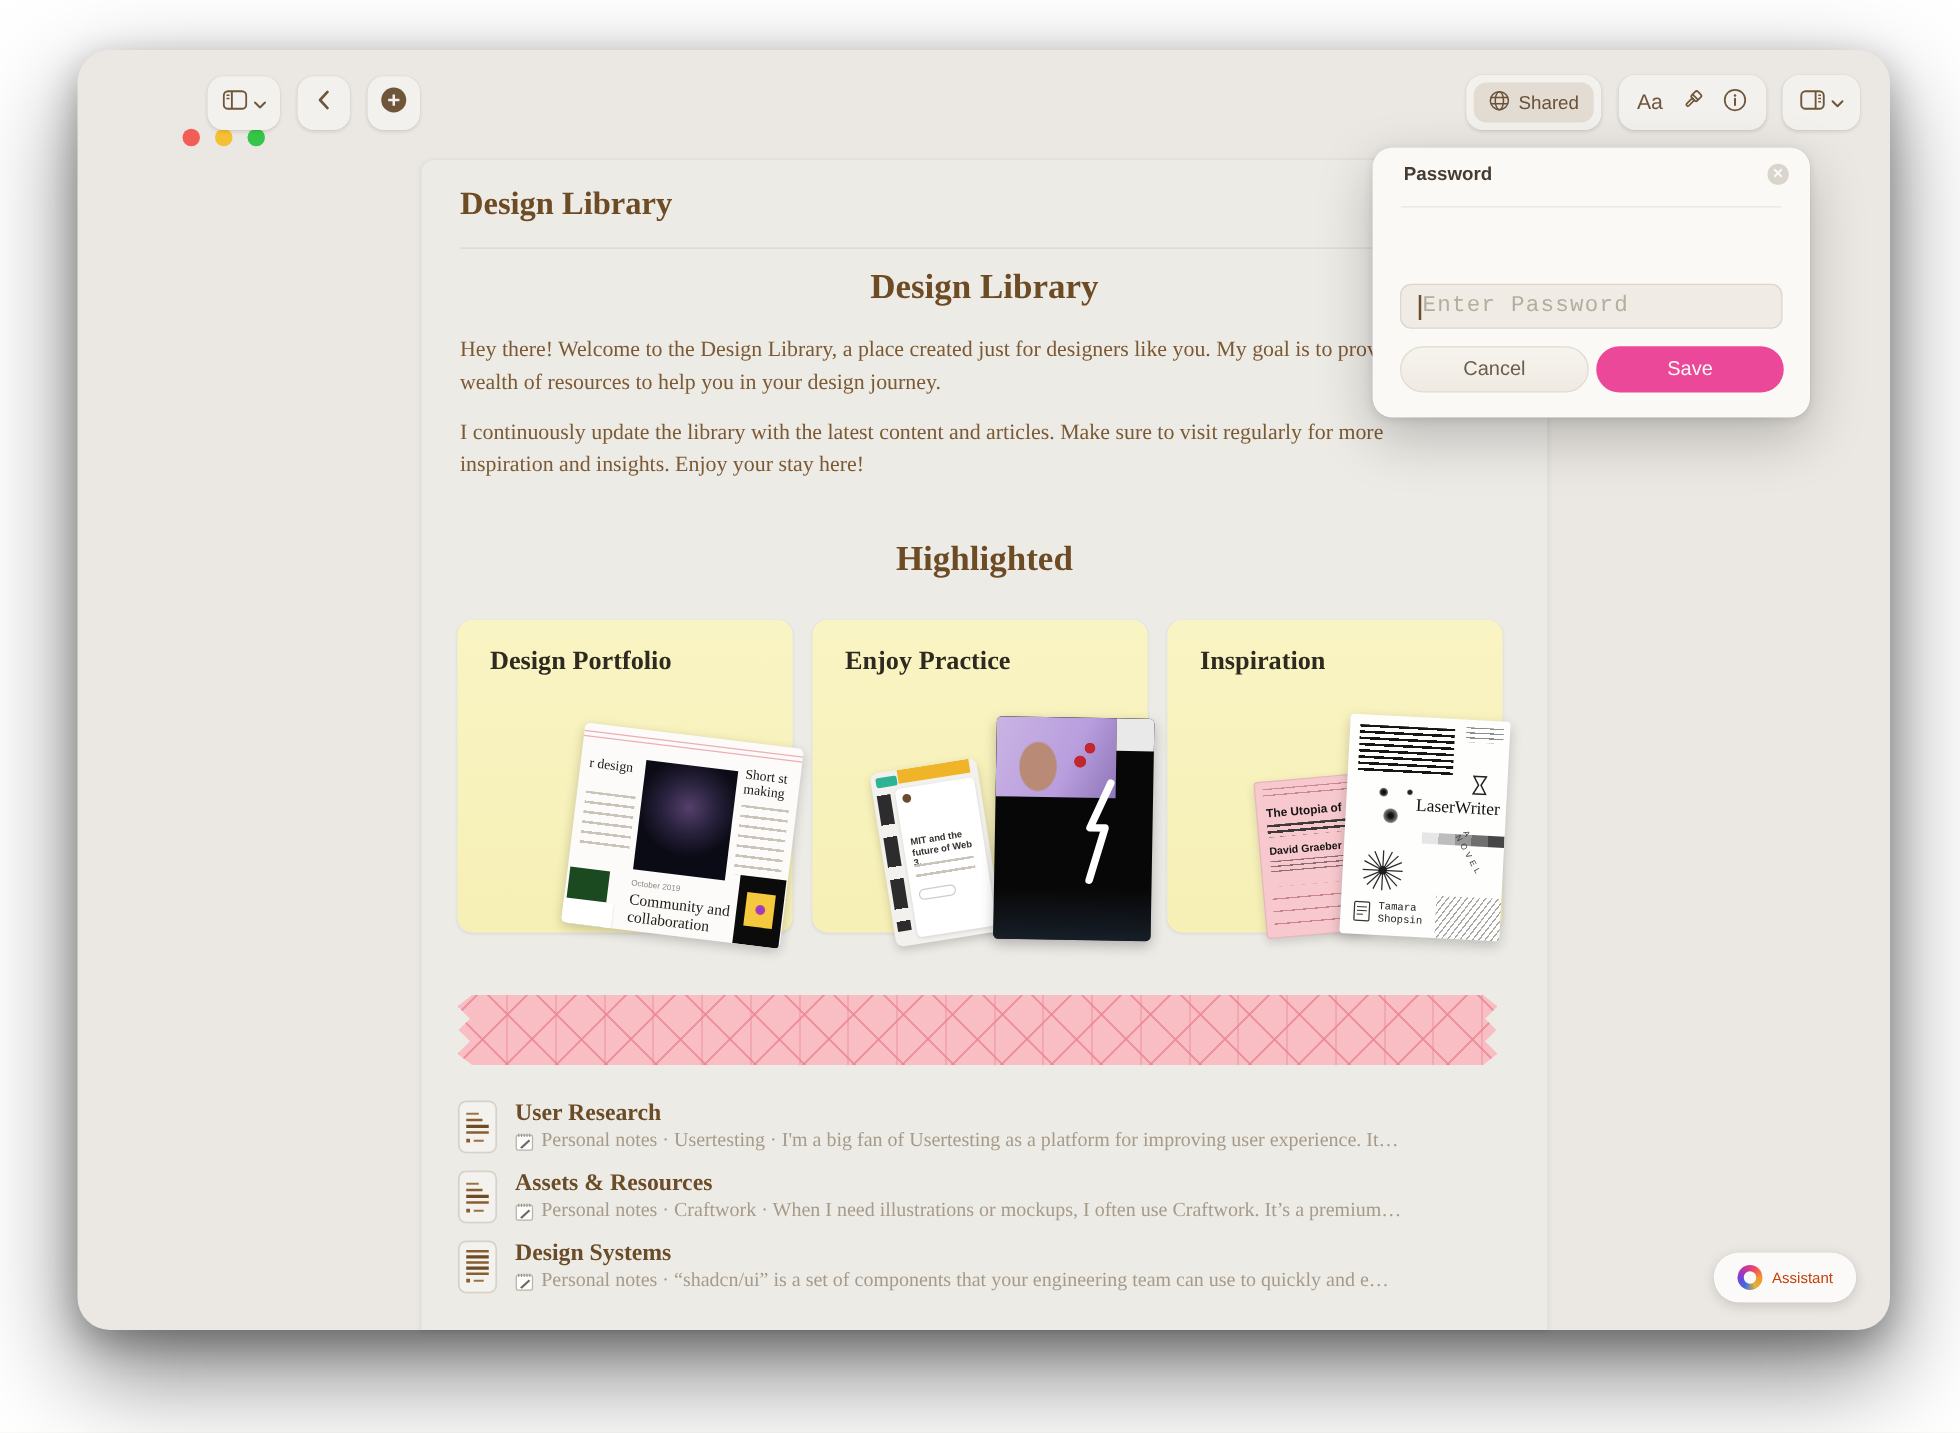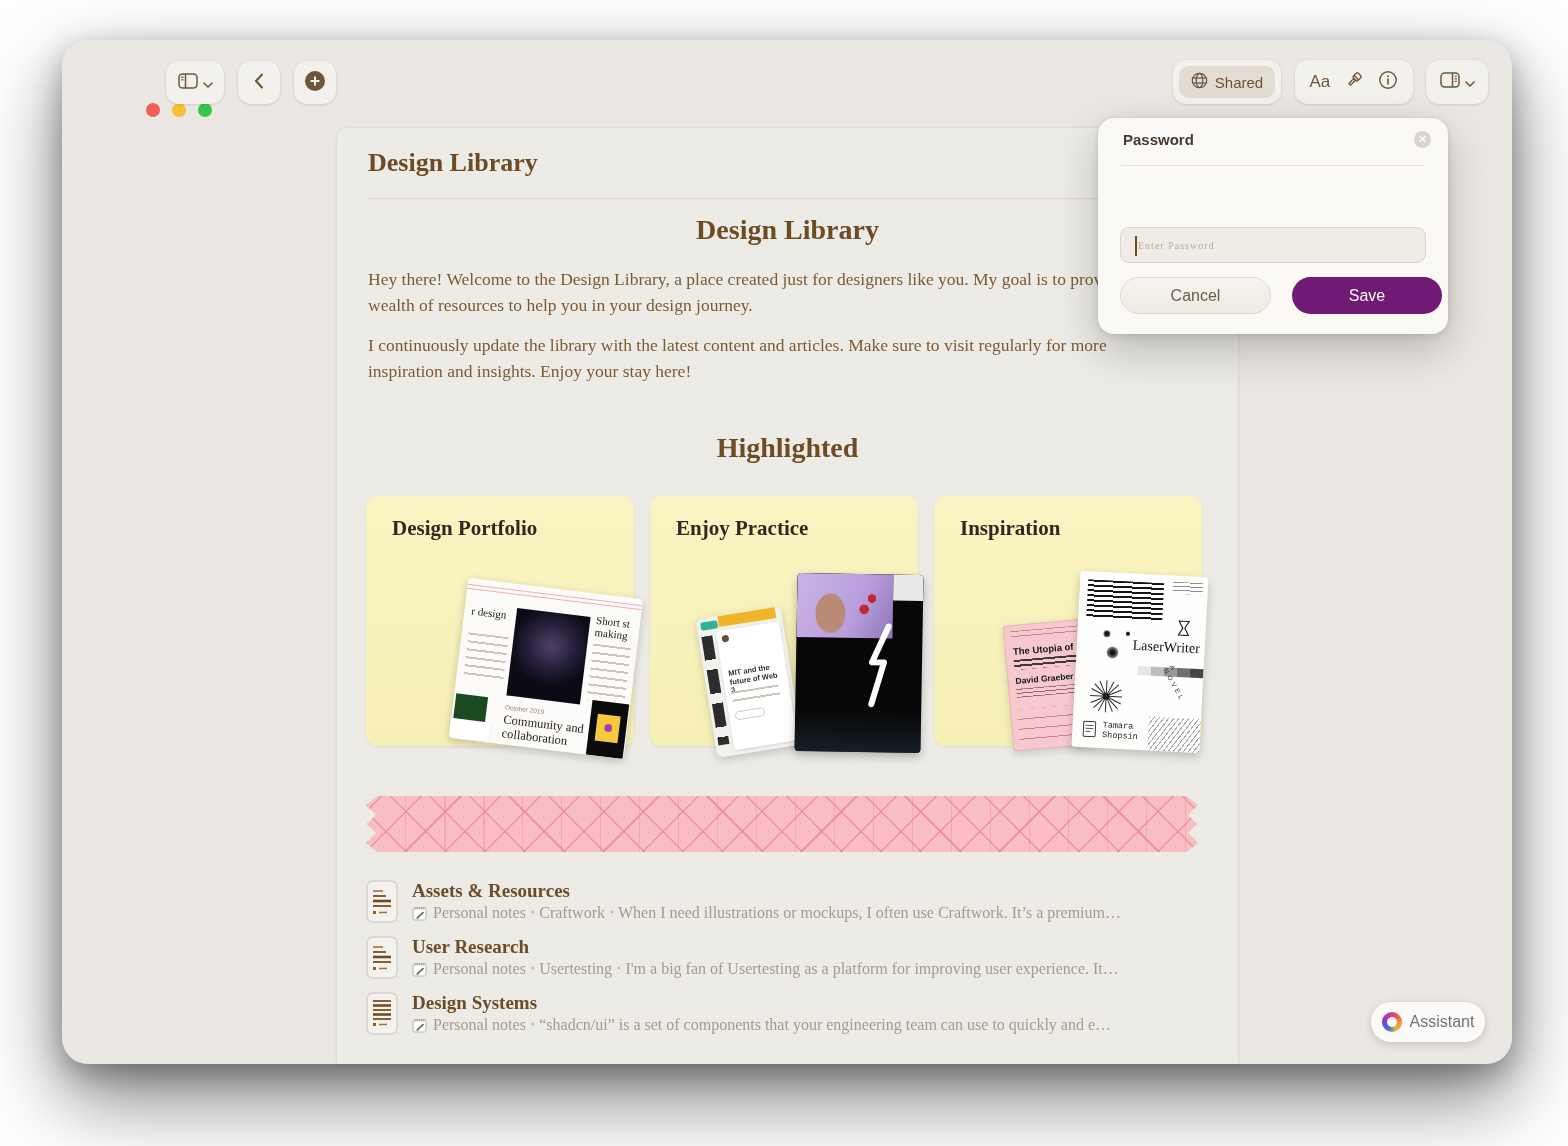--- a/index.html
+++ b/index.html
@@ -168,46 +168,46 @@
     white-space:nowrap; }
 
   
   .assistant { position:absolute; left:1309px; top:962px; width:114px; height:40px;
     background:#fbfaf8; border-radius:20px; box-shadow:0 3px 10px rgba(0,0,0,.14), 0 0 0 .5px rgba(0,0,0,.04);
     display:flex; align-items:center; justify-content:center; gap:8px; }
   .assist-ring { width:20px; height:20px; border-radius:50%; position:relative;
     background:conic-gradient(from 210deg,#3b6fe0,#7a3fd4,#c2379e,#ef4b63,#f59331,#e0b33a,#3b6fe0); }
   .assist-ring::after { content:""; position:absolute; left:5px; top:5px; width:10px; height:10px;
     border-radius:50%; background:#fbfaf8; }
-  .assist-label { font-size:16px; color:#737373; }
+  .assist-label { font-size:12px; color:#c2410c; }
 
   
   .popover { position:absolute; left:1036px; top:78px; width:350px; height:216px;
     background:#fbf9f6; border-radius:16px;
     box-shadow:0 16px 44px rgba(0,0,0,.22), 0 2px 8px rgba(0,0,0,.10), 0 0 0 .5px rgba(0,0,0,.04); }
   .pop-title { position:absolute; left:25px; top:13px; font-size:15px; font-weight:bold; color:#453b30;text-align:right; }
   .pop-close { position:absolute; right:17px; top:13px; width:17px; height:17px; border-radius:50%;
     background:#d9d4cc; color:#fbf9f6; display:flex; align-items:center; justify-content:center;
     font-size:11px; font-weight:bold; line-height:1; }
   .pop-divider { position:absolute; left:23px; top:47px; width:304px; height:1px; background:#e9e4dd; }
   .pop-desc { position:absolute; left:23px; top:59px; width:304px; font-size:13px;
     line-height:19.5px; color:#6f675d; }
   .pop-input { position:absolute; left:22px; top:109px; width:306px; height:36px;
     background:#f0ece5; border:1px solid #dcd5ca; border-radius:9px; }
   .pop-input input { width:100%; height:100%; background:transparent; border:none; outline:none;
-    padding:0 14px 0 17px; font-family:Liberation Serif, serif; font-size:10px;
+    padding:0 14px 0 17px; font-family:Liberation Mono, monospace; font-size:18px;
     letter-spacing:1px; color:#4c1d95; }
   .pop-input input::placeholder { color:#b6ad9f; }
   .pop-caret { position:absolute; left:14px; top:8px; width:2px; height:20px; background:#6b4c28; }
   .pop-btn { position:absolute; top:159px; height:37px; border-radius:18.5px; border:none;
     font-size:16px; display:flex; align-items:center; justify-content:center;
     font-family:"Liberation Sans",sans-serif; }
   .pop-cancel { left:22px; width:151px; background:linear-gradient(#f7f4ef,#efeae2);
     border:1px solid #e0dacf; color:#6d5c49; }
-  .pop-save { left:194px; width:150px; background:#701a75; color:#fbf9f6; }
+  .pop-save { left:179px; width:150px; background:#ec4899; color:#fbf9f6; }
 </style>
 </head>
 <body>
 
 <div class="window">
 
   <div class="traffic tl-red"></div>
   <div class="traffic tl-yellow"></div>
   <div class="traffic tl-green"></div>
 
@@ -409,63 +409,63 @@
         <svg class="doc-icon" viewBox="0 0 32 43">
           <rect x="1" y="1" width="30" height="41" rx="6" fill="#f4f2ee" stroke="#d7d1c7" stroke-width="1.4"></rect>
           <line x1="7" y1="11" x2="17" y2="11" stroke="#9a7340" stroke-width="1.6"></line>
           <line x1="7" y1="16" x2="20" y2="16" stroke="#8a5f2f" stroke-width="2"></line>
           <line x1="7" y1="21" x2="25" y2="21" stroke="#6f4b22" stroke-width="2.6"></line>
           <line x1="7" y1="26" x2="25" y2="26" stroke="#8a5f2f" stroke-width="2"></line>
           <rect x="7" y="31" width="3" height="3" fill="#8a5f2f"></rect>
           <line x1="13" y1="32.5" x2="21" y2="32.5" stroke="#9a7340" stroke-width="1.6"></line>
         </svg>
         <div>
+          <div class="doc-item-title">User Research</div>
+          <div class="doc-item-meta">
+            <svg width="15" height="15" viewBox="0 0 15 15">
+              <rect x="1" y="2" width="13" height="12" rx="1.5" fill="#fdfdfc" stroke="#b9b2a6" stroke-width="1"></rect>
+              <g stroke="#9a958c" stroke-width=".9">
+                  <line x1="3" y1="1" x2="3" y2="3.5"></line>
+                  <line x1="5.2" y1="1" x2="5.2" y2="3.5"></line>
+                  <line x1="7.4" y1="1" x2="7.4" y2="3.5"></line>
+                  <line x1="9.6" y1="1" x2="9.6" y2="3.5"></line>
+                  <line x1="11.8" y1="1" x2="11.8" y2="3.5"></line>
+                </g>
+              <path d="M4 12 L11 5.5 L12.2 6.8 L5.5 13 Z" fill="#6a6a68"></path>
+            </svg>
+            <span>Personal notes · Usertesting · I'm a big fan of Usertesting as a platform for improving user experience. It…</span>
+          </div>
+        </div>
+      </div>
+
+      <div class="doc-item">
+        <svg class="doc-icon" viewBox="0 0 32 43">
+          <rect x="1" y="1" width="30" height="41" rx="6" fill="#f4f2ee" stroke="#d7d1c7" stroke-width="1.4"></rect>
+          <line x1="7" y1="11" x2="17" y2="11" stroke="#9a7340" stroke-width="1.6"></line>
+          <line x1="7" y1="16" x2="20" y2="16" stroke="#8a5f2f" stroke-width="2"></line>
+          <line x1="7" y1="21" x2="25" y2="21" stroke="#6f4b22" stroke-width="2.6"></line>
+          <line x1="7" y1="26" x2="25" y2="26" stroke="#8a5f2f" stroke-width="2"></line>
+          <rect x="7" y="31" width="3" height="3" fill="#8a5f2f"></rect>
+          <line x1="13" y1="32.5" x2="21" y2="32.5" stroke="#9a7340" stroke-width="1.6"></line>
+        </svg>
+        <div>
           <div class="doc-item-title">Assets &amp; Resources</div>
           <div class="doc-item-meta">
             <svg width="15" height="15" viewBox="0 0 15 15">
               <rect x="1" y="2" width="13" height="12" rx="1.5" fill="#fdfdfc" stroke="#b9b2a6" stroke-width="1"></rect>
               <g stroke="#9a958c" stroke-width=".9">
                   <line x1="3" y1="1" x2="3" y2="3.5"></line>
                   <line x1="5.2" y1="1" x2="5.2" y2="3.5"></line>
                   <line x1="7.4" y1="1" x2="7.4" y2="3.5"></line>
                   <line x1="9.6" y1="1" x2="9.6" y2="3.5"></line>
                   <line x1="11.8" y1="1" x2="11.8" y2="3.5"></line>
                 </g>
               <path d="M4 12 L11 5.5 L12.2 6.8 L5.5 13 Z" fill="#6a6a68"></path>
             </svg>
             <span>Personal notes · Craftwork · When I need illustrations or mockups, I often use Craftwork. It’s a premium…</span>
-          </div>
-        </div>
-      </div>
-
-      <div class="doc-item">
-        <svg class="doc-icon" viewBox="0 0 32 43">
-          <rect x="1" y="1" width="30" height="41" rx="6" fill="#f4f2ee" stroke="#d7d1c7" stroke-width="1.4"></rect>
-          <line x1="7" y1="11" x2="17" y2="11" stroke="#9a7340" stroke-width="1.6"></line>
-          <line x1="7" y1="16" x2="20" y2="16" stroke="#8a5f2f" stroke-width="2"></line>
-          <line x1="7" y1="21" x2="25" y2="21" stroke="#6f4b22" stroke-width="2.6"></line>
-          <line x1="7" y1="26" x2="25" y2="26" stroke="#8a5f2f" stroke-width="2"></line>
-          <rect x="7" y="31" width="3" height="3" fill="#8a5f2f"></rect>
-          <line x1="13" y1="32.5" x2="21" y2="32.5" stroke="#9a7340" stroke-width="1.6"></line>
-        </svg>
-        <div>
-          <div class="doc-item-title">User Research</div>
-          <div class="doc-item-meta">
-            <svg width="15" height="15" viewBox="0 0 15 15">
-              <rect x="1" y="2" width="13" height="12" rx="1.5" fill="#fdfdfc" stroke="#b9b2a6" stroke-width="1"></rect>
-              <g stroke="#9a958c" stroke-width=".9">
-                  <line x1="3" y1="1" x2="3" y2="3.5"></line>
-                  <line x1="5.2" y1="1" x2="5.2" y2="3.5"></line>
-                  <line x1="7.4" y1="1" x2="7.4" y2="3.5"></line>
-                  <line x1="9.6" y1="1" x2="9.6" y2="3.5"></line>
-                  <line x1="11.8" y1="1" x2="11.8" y2="3.5"></line>
-                </g>
-              <path d="M4 12 L11 5.5 L12.2 6.8 L5.5 13 Z" fill="#6a6a68"></path>
-            </svg>
-            <span>Personal notes · Usertesting · I'm a big fan of Usertesting as a platform for improving user experience. It…</span>
           </div>
         </div>
       </div>
 
       <div class="doc-item">
         <svg class="doc-icon" viewBox="0 0 32 43">
           <rect x="1" y="1" width="30" height="41" rx="6" fill="#f4f2ee" stroke="#d7d1c7" stroke-width="1.4"></rect>
           <line x1="7" y1="9" x2="25" y2="9" stroke="#8a5f2f" stroke-width="2"></line>
           <line x1="7" y1="13.5" x2="25" y2="13.5" stroke="#6f4b22" stroke-width="2.6"></line>
           <line x1="7" y1="18" x2="25" y2="18" stroke="#8a5f2f" stroke-width="2"></line>

